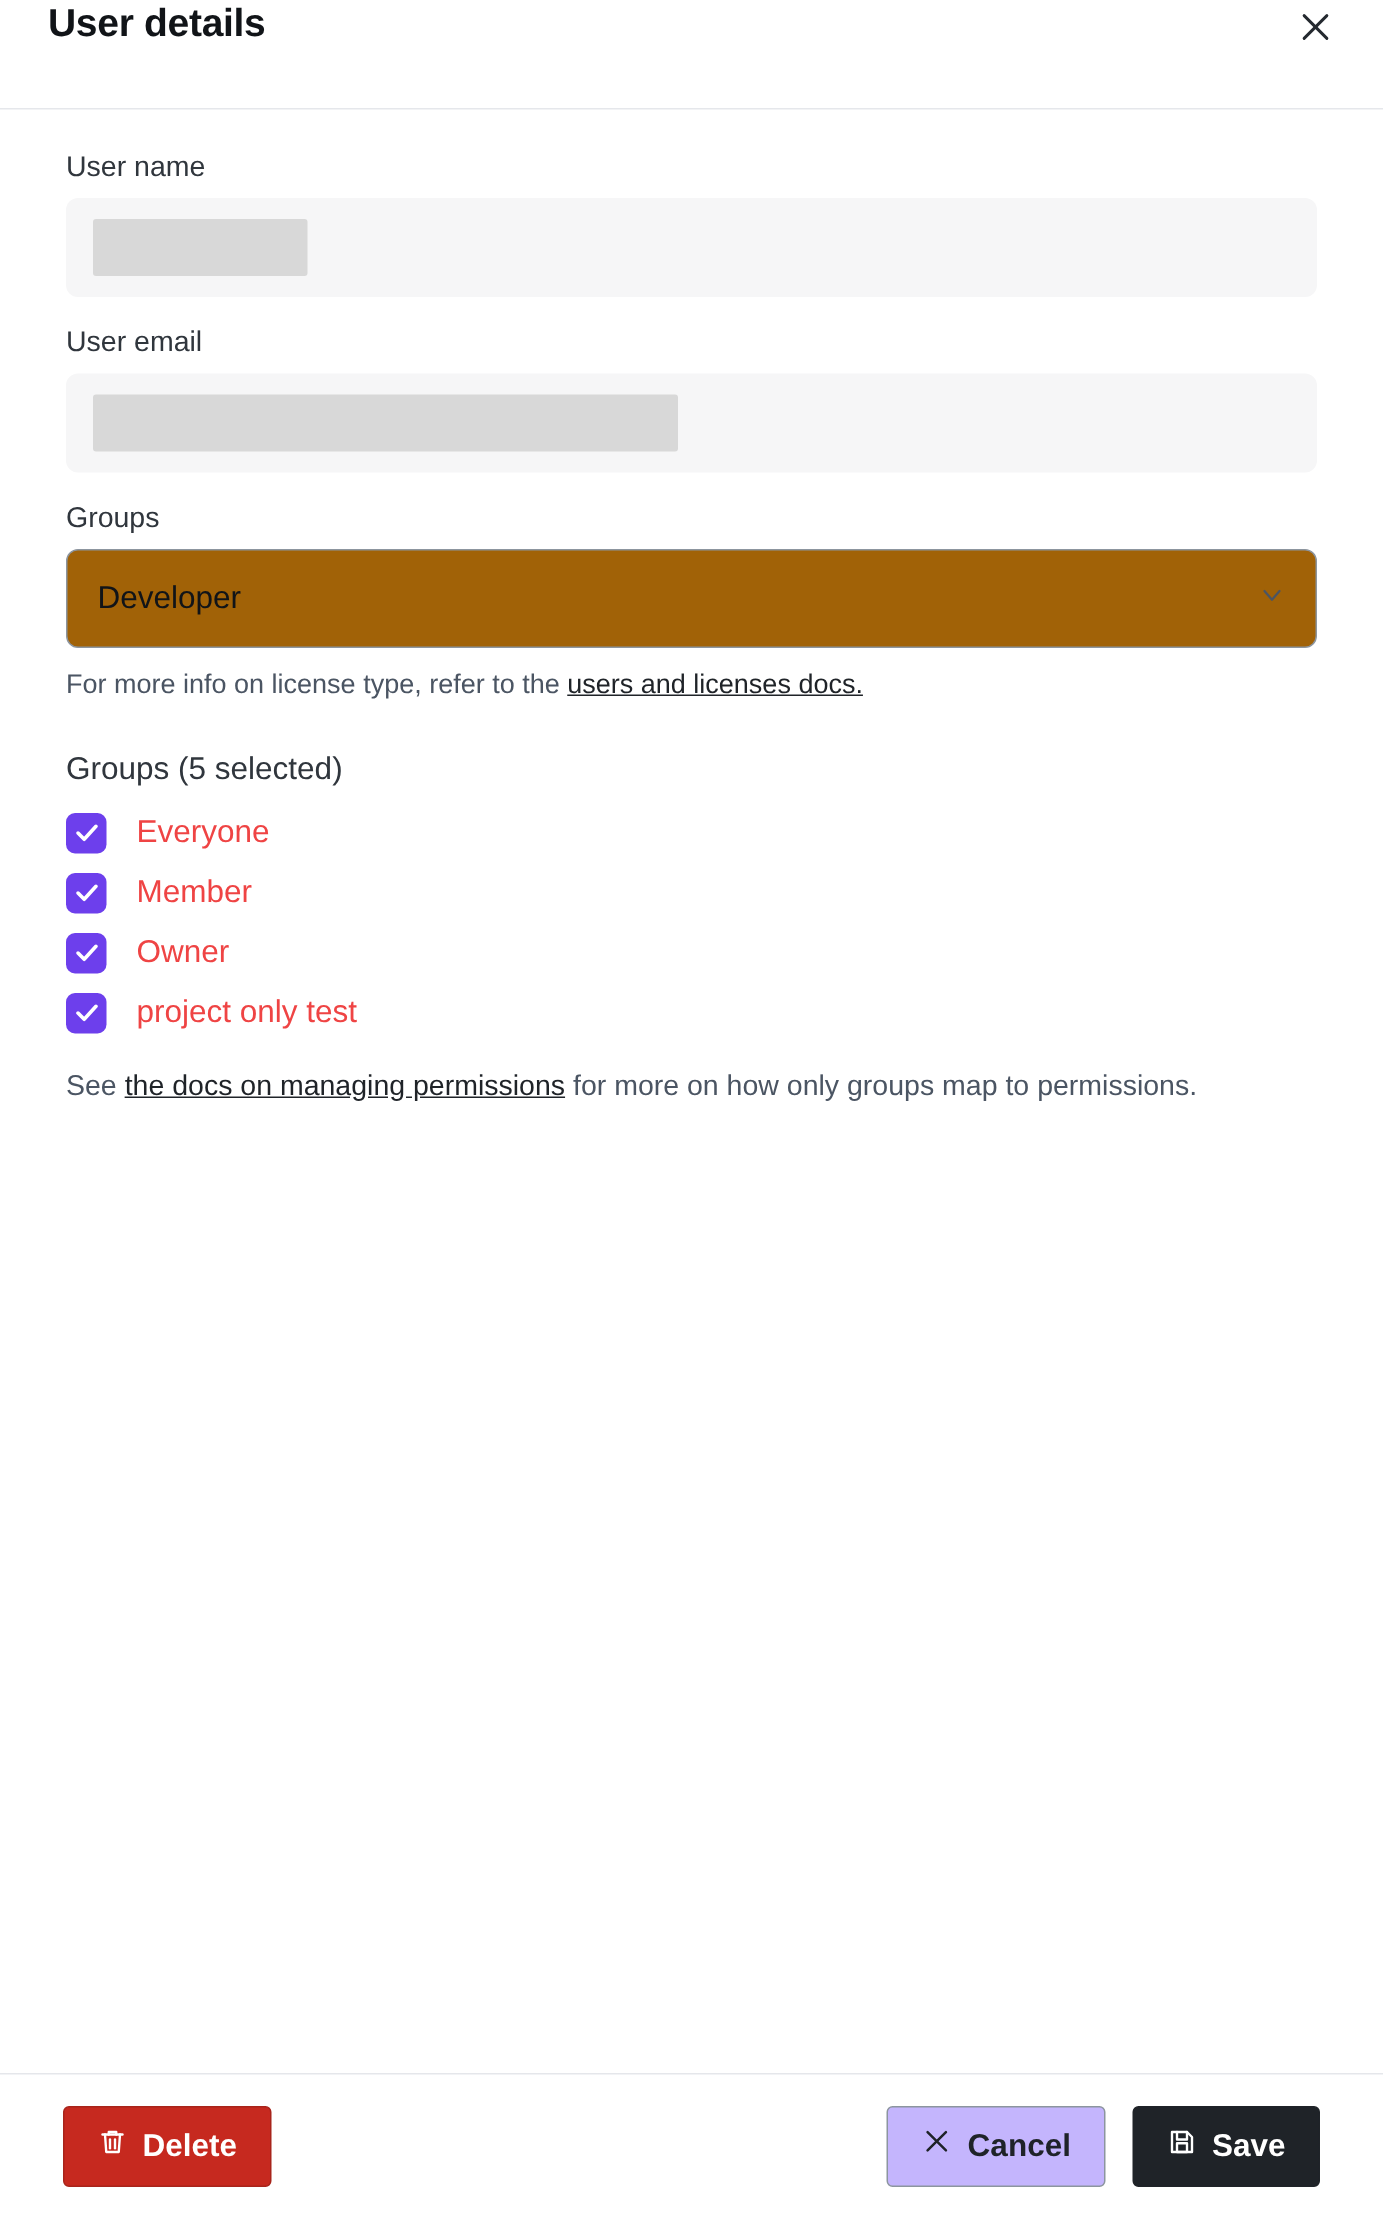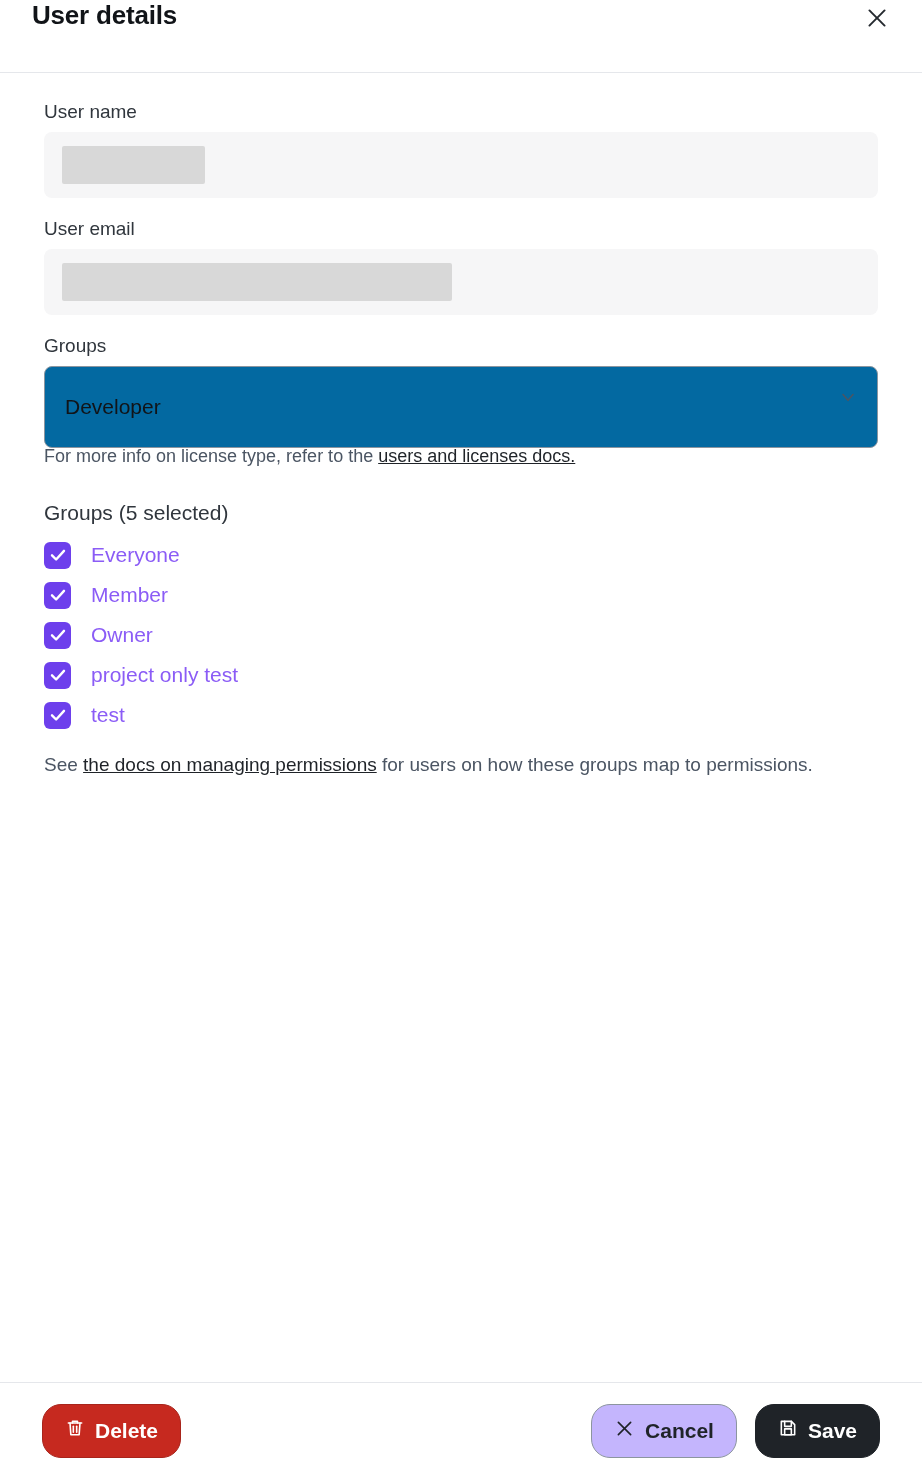--- a/index.html
+++ b/index.html
@@ -80,24 +80,24 @@
   .redact.name { width: 143px; }
   .redact.email { width: 390px; }
 
   
   .select-wrap {
     position: relative;
     height: 66px;
   }
   .select-box {
     width: 100%;
-    height: 82px;
+    height: 66px;
     border: 1px solid #8c959f;
     border-radius: 8px;
-    background: #0369a1;
+    background: #a16207;
     display: flex;
     align-items: center;
     padding: 0 20px;
     font-size: 21px;
     color: #111418;
     cursor: pointer;
   }
   .select-chevron {
     position: absolute;
     right: 20px;
@@ -139,21 +139,21 @@
     background: #6d3fec;
     display: flex;
     align-items: center;
     justify-content: center;
     flex: 0 0 27px;
   }
   .checkbox svg { display: block; }
   .group-label {
     margin-left: 20px;
     font-size: 21px;
-    color: #8b5cf6;
+    color: #ef4444;
     text-align: right;
   }
   .groups-footnote {
     margin-top: 16px;
     font-size: 19px;
     line-height: 1.5;
     color: #4b5563;
     max-width: 840px;
   }
 
@@ -166,21 +166,21 @@
     justify-content: space-between;
     padding: 0 42px;
     background: #ffffff;
   }
   .btn {
     display: inline-flex;
     align-items: center;
     gap: 10px;
     height: 54px;
     padding: 0 22px;
-    border-radius: 19px;
+    border-radius: 4px;
     font-size: 21px;
     font-weight: bold;
     cursor: pointer;
     border: 1px solid transparent;
   }
   .btn-delete {
     background: #c6291f;
     color: #ffffff;
     border-color: #a8241b;
   }
@@ -279,31 +279,23 @@
 
       <div class="group-row">
         <span class="checkbox">
           <svg width="18" height="18" viewBox="0 0 24 24" fill="none" stroke="#ffffff" stroke-width="3.2" stroke-linecap="round" stroke-linejoin="round">
             <polyline points="4 12.5 9.5 18 20 6.5"></polyline>
           </svg>
         </span>
         <span class="group-label">project only test</span>
       </div>
 
-      <div class="group-row">
-        <span class="checkbox">
-          <svg width="18" height="18" viewBox="0 0 24 24" fill="none" stroke="#ffffff" stroke-width="3.2" stroke-linecap="round" stroke-linejoin="round">
-            <polyline points="4 12.5 9.5 18 20 6.5"></polyline>
-          </svg>
-        </span>
-        <span class="group-label">test</span>
-      </div>
 
       <div class="groups-footnote">
-        <span>See </span><a class="inline-link">the docs on managing permissions</a><span> for users on how these groups map to permissions.</span>
+        <span>See </span><a class="inline-link">the docs on managing permissions</a><span> for more on how only groups map to permissions.</span>
       </div>
     </div>
 
   </div>
 
   <div class="panel-footer">
     <button class="btn btn-delete">
       <span>
         <svg width="20" height="20" viewBox="0 0 24 24" fill="none" stroke="#ffffff" stroke-width="1.9" stroke-linecap="round" stroke-linejoin="round">
           <polyline points="4 6 20 6"></polyline>

